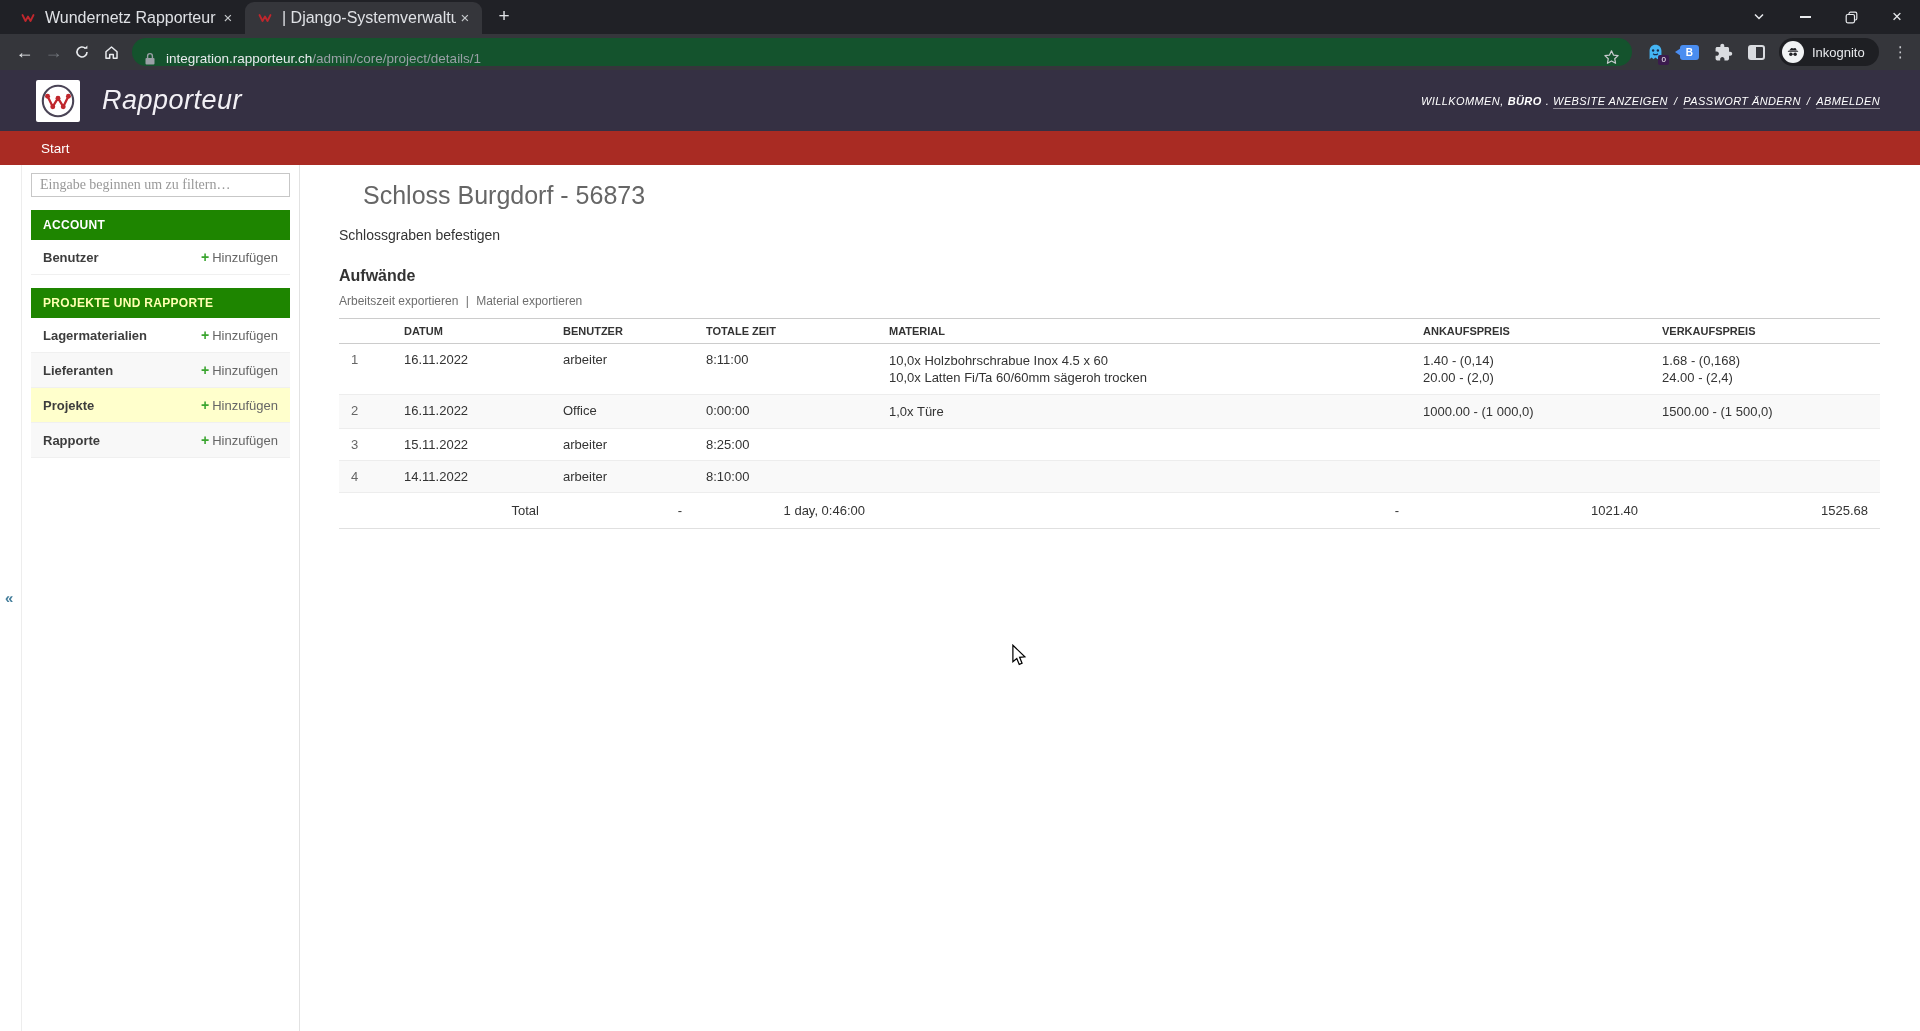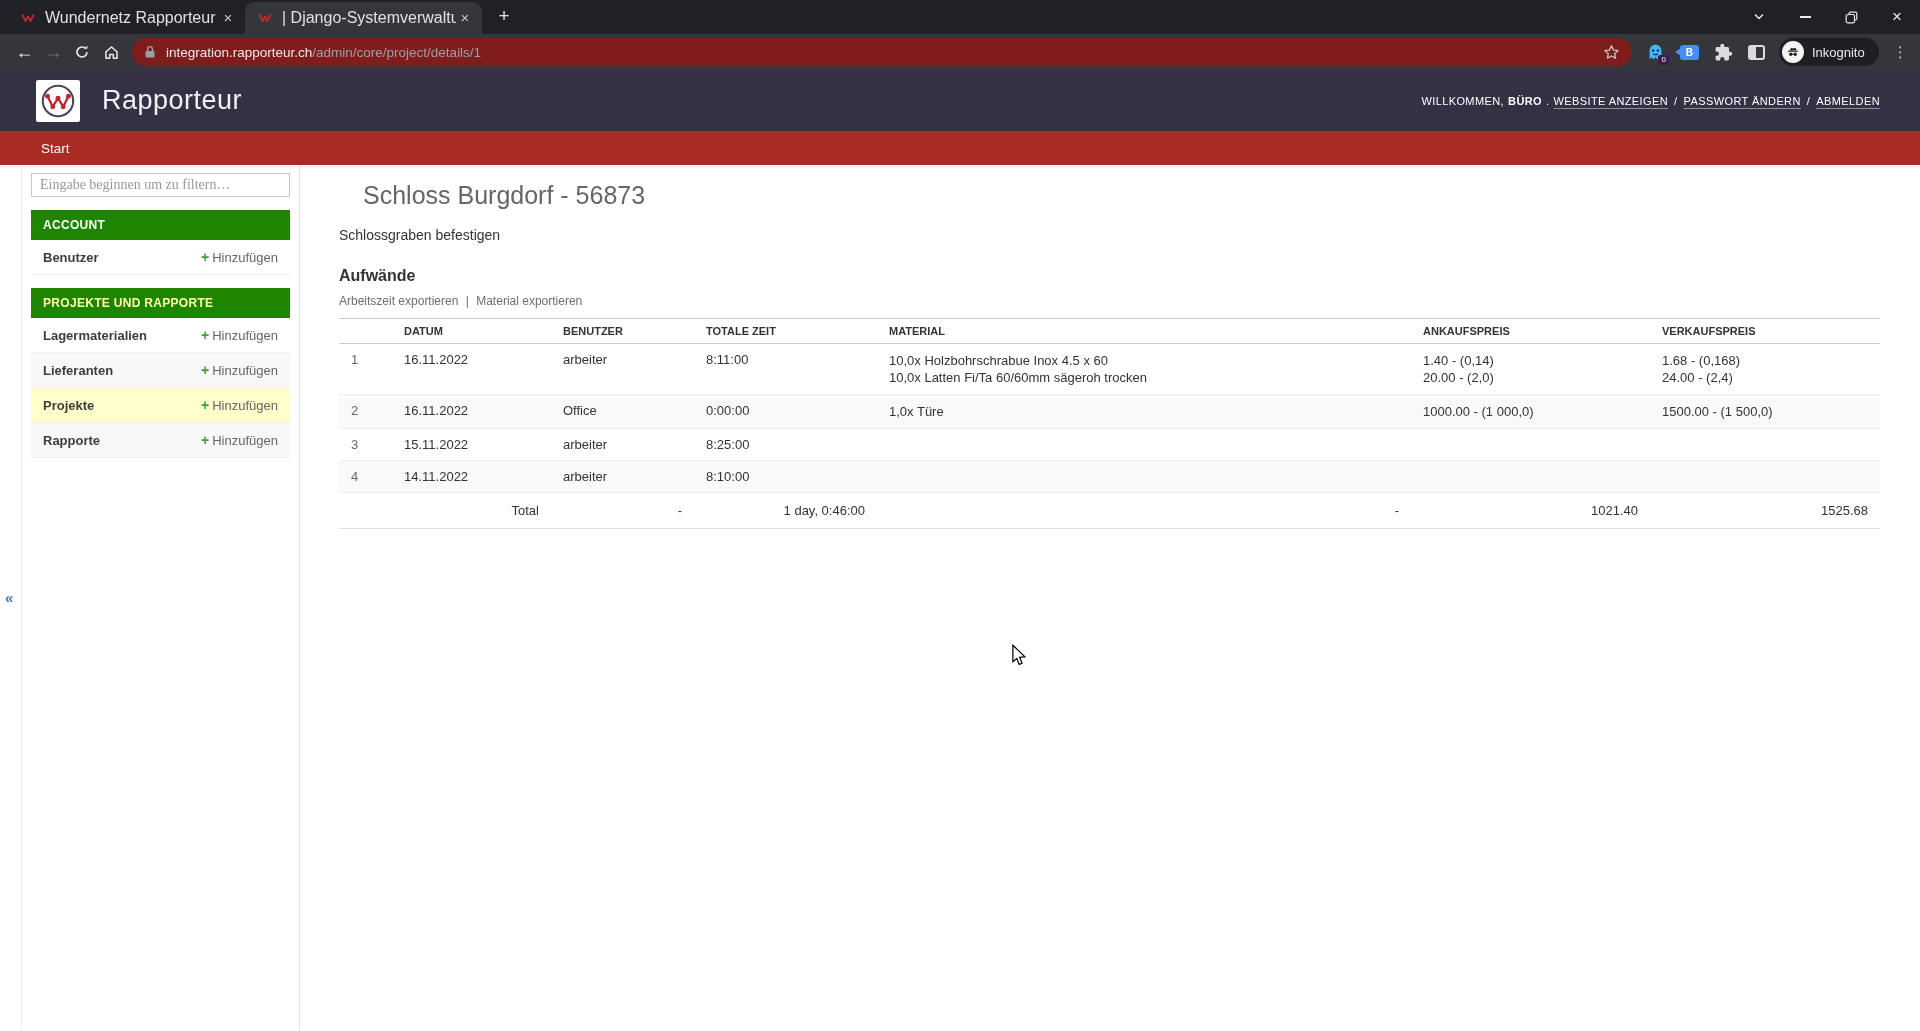--- a/index.html
+++ b/index.html
@@ -14,37 +14,37 @@
   .tab-close { width:18px; height:18px; border-radius:50%; color:#c7cacd; font-size:15px; line-height:17px; text-align:center; }
   .newtab-btn { width:28px; height:28px; margin:0 0 3px 8px; color:#dfe1e5; font-size:19px; line-height:26px; text-align:center; border-radius:50%; }
   .win-controls { position:absolute; right:0; top:0; height:34px; display:flex; }
   .win-btn { width:46px; height:34px; display:flex; align-items:center; justify-content:center; color:#e8eaed; }
   .win-btn.close-btn { font-size:17px; }
   .min-bar { width:11px; height:1.6px; background:#e8eaed; }
 
   .toolbar { height:36px; background:#35363b; display:flex; align-items:center; padding:0 10px; }
   .nav-btn { width:30px; height:30px; display:flex; align-items:center; justify-content:center; font-size:18px; color:#e8eaed; }
   .nav-btn.disabled { color:#70747a; }
-  .omnibox { height:28px; flex:0 0 1500px; margin-left:6px; background:#7f1d1d; border-radius:14px; display:flex; align-items:center; padding:0 12px; }
+  .omnibox { height:28px; flex:0 0 1500px; margin-left:6px; background:#14532d; border-radius:14px; display:flex; align-items:flex-end; padding:0 12px; }
   .url { font-size:13.5px; color:#e8eaed; margin-left:10px; white-space:nowrap; }
   .url .url-path { color:#9aa0a6; }
   .omni-star { margin-left:auto; display:flex; }
   .ext-area { display:flex; align-items:center; gap:15px; margin-left:14px; }
   .badge { position:absolute; right:-4px; bottom:-3px; background:#3a1b4d; color:#fff; font-size:8px; padding:0 3px; border-radius:2px; line-height:10px; }
   .tag-icon { width:19px; height:15px; background:#4a8df0; border-radius:3px; position:relative; color:#fff; font-size:10px; font-weight:bold; text-align:center; line-height:15px; }
   .tag-icon:before { content:""; position:absolute; left:-5px; top:3.5px; border:4px solid transparent; border-right:6px solid #4a8df0; border-left:none; }
   .panel-icon { width:17px; height:15px; border:2px solid #dadce0; border-radius:3px; position:relative; }
   .panel-icon:before { content:""; position:absolute; left:0; top:0; bottom:0; width:6px; background:#dadce0; }
   .incog-chip { height:28px; background:#1e1f23; border-radius:14px; display:flex; align-items:center; gap:8px; padding:0 14px 0 3px; margin-left:14px; }
   .incog-circle { width:22px; height:22px; border-radius:50%; background:#f1f3f4; display:flex; align-items:center; justify-content:center; }
   .incog-label { color:#e8eaed; font-size:13px; }
   .kebab { color:#c8cace; font-size:15px; letter-spacing:0; margin-left:12px; width:20px; text-align:center; }
 
   
-  .site-header { height:61px; background:#353043; display:flex; align-items:center; padding:0 40px 0 36px; }
+  .site-header { height:61px; background:#353043; display:flex; align-items:center; padding:0 40px 0 36px;font-style:italic; }
   .logo-box { width:44px; height:42px; background:#fff; border-radius:2px; display:flex; align-items:center; justify-content:center; margin-right:22px; }
   .brand { font-size:27px; color:#f2f0f5; font-weight:400; letter-spacing:.5px; }
   .user-tools { margin-left:auto; font-size:11px; color:#fff; letter-spacing:.4px; display:flex; align-items:center; gap:4px; }
   .user-tools .bold { font-weight:bold; }
   .wlink { color:#fff; text-decoration:underline; text-decoration-color:rgba(255,255,255,.45); text-underline-offset:3px; cursor:pointer;text-align:center; }
   .wsep { margin:0 2px; }
 
   
   .breadcrumb-bar { height:34px; background:#a92b23; display:flex; align-items:center; padding-left:41px; }
   .crumb { color:#fff; font-size:13.5px; cursor:pointer; }

